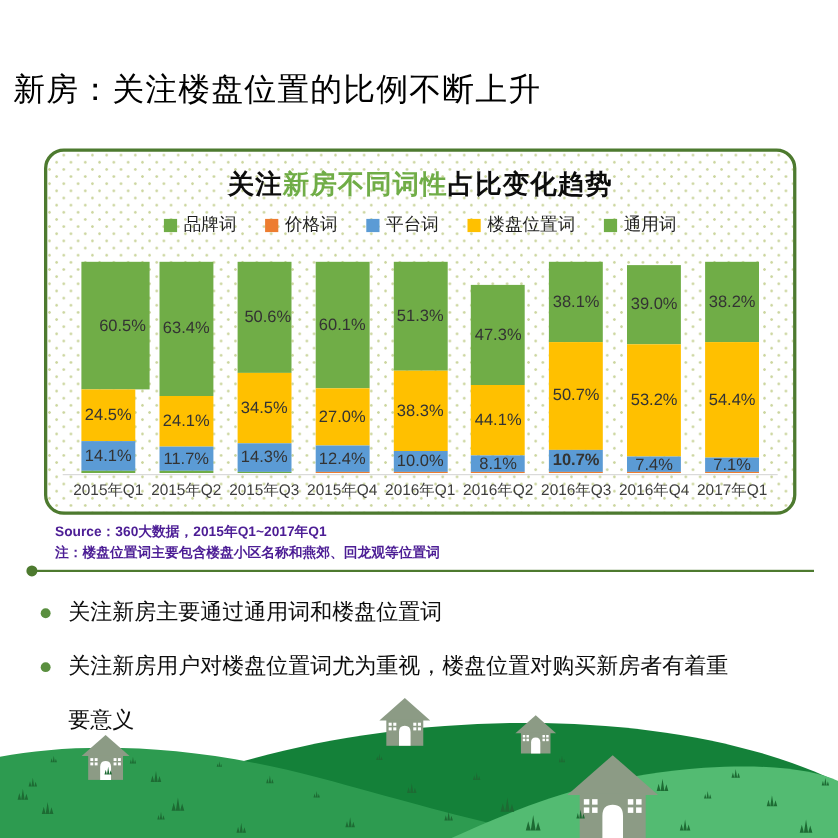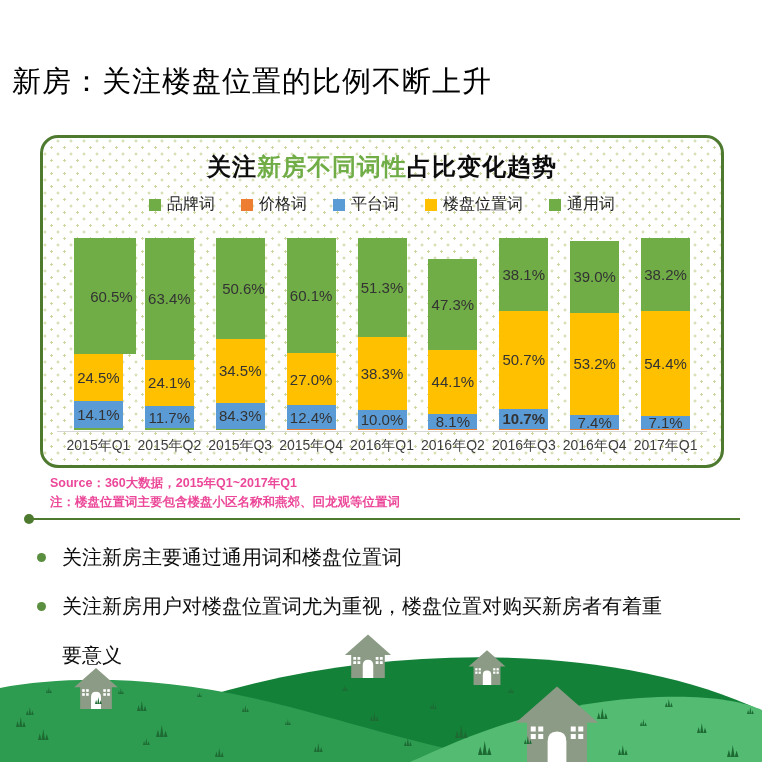--- a/index.html
+++ b/index.html
@@ -30,21 +30,21 @@
     display:flex;justify-content:space-between;align-items:flex-end;
   }
   .bar-slot{flex:1;display:flex;justify-content:center;align-items:flex-end;height:192px;}
   .bar-column{width:49px;height:192px;display:flex;flex-direction:column;justify-content:flex-end;}
   .bar-seg{position:relative;width:100%;display:flex;align-items:center;justify-content:center;overflow:visible;}
   .seg-label{font-size:15px;line-height:1;color:#333;white-space:nowrap;}
   .axis-line{position:absolute;left:14px;right:14px;top:292.5px;border-top:1px solid #d6d6d6;}
   .xlabels{position:absolute;left:20px;right:20px;top:299px;display:flex;justify-content:space-between;}
   .xlabel{flex:1;text-align:center;font-size:14px;color:#3d3d3d;white-space:nowrap;}
   
-  .source{position:absolute;left:50px;top:474px;font-size:12.5px;font-weight:700;color:#ec4899;line-height:1.5;}
+  .source{position:absolute;left:50px;top:474px;font-size:12.5px;font-weight:700;color:#4c1d95;line-height:1.5;}
   .divider{position:absolute;left:24px;right:22px;top:514px;display:flex;align-items:center;}
   .divider .dot{width:10px;height:10px;border-radius:50%;background:#4D7A2F;}
   .divider .rule{flex:1;height:2px;background:#4D7A2F;margin-left:-1px;}
   .bullets{position:absolute;left:30px;top:533px;margin:0;padding:0;list-style:none;z-index:2;}
   .bullets li{position:relative;width:650px;box-sizing:border-box;padding-left:32px;
     font-size:20px;line-height:2.45;color:#0d0d0d;}
   .bullets li::before{content:"";position:absolute;left:7px;top:20px;width:9px;height:9px;border-radius:50%;background:#5a8f3f;}
   
   .landscape{position:absolute;left:0;bottom:0;width:762px;height:145px;display:block;z-index:1;}
 </style>
@@ -108,21 +108,21 @@
       </div>
       <div class="bar-slot">
         <div class="bar-column">
           <div class="bar-seg" style="height: 106px; background: rgb(112, 173, 71); justify-content: flex-end;">
             <span class="seg-label">50.6%</span>
           </div>
           <div class="bar-seg" style="height: 66.24px; background: rgb(255, 192, 0);">
             <span class="seg-label">34.5%</span>
           </div>
           <div class="bar-seg" style="height: 27.456px; background: rgb(91, 155, 213);">
-            <span class="seg-label">84.3%</span>
+            <span class="seg-label">14.3%</span>
           </div>
           <div class="bar-seg" style="height: 1.152px; background: rgb(112, 173, 71);"></div>
         </div>
       </div>
       <div class="bar-slot">
         <div class="bar-column">
           <div class="bar-seg" style="height: 115.392px; background: rgb(112, 173, 71);">
             <span class="seg-label">60.1%</span>
           </div>
           <div class="bar-seg" style="height: 51.84px; background: rgb(255, 192, 0);">

